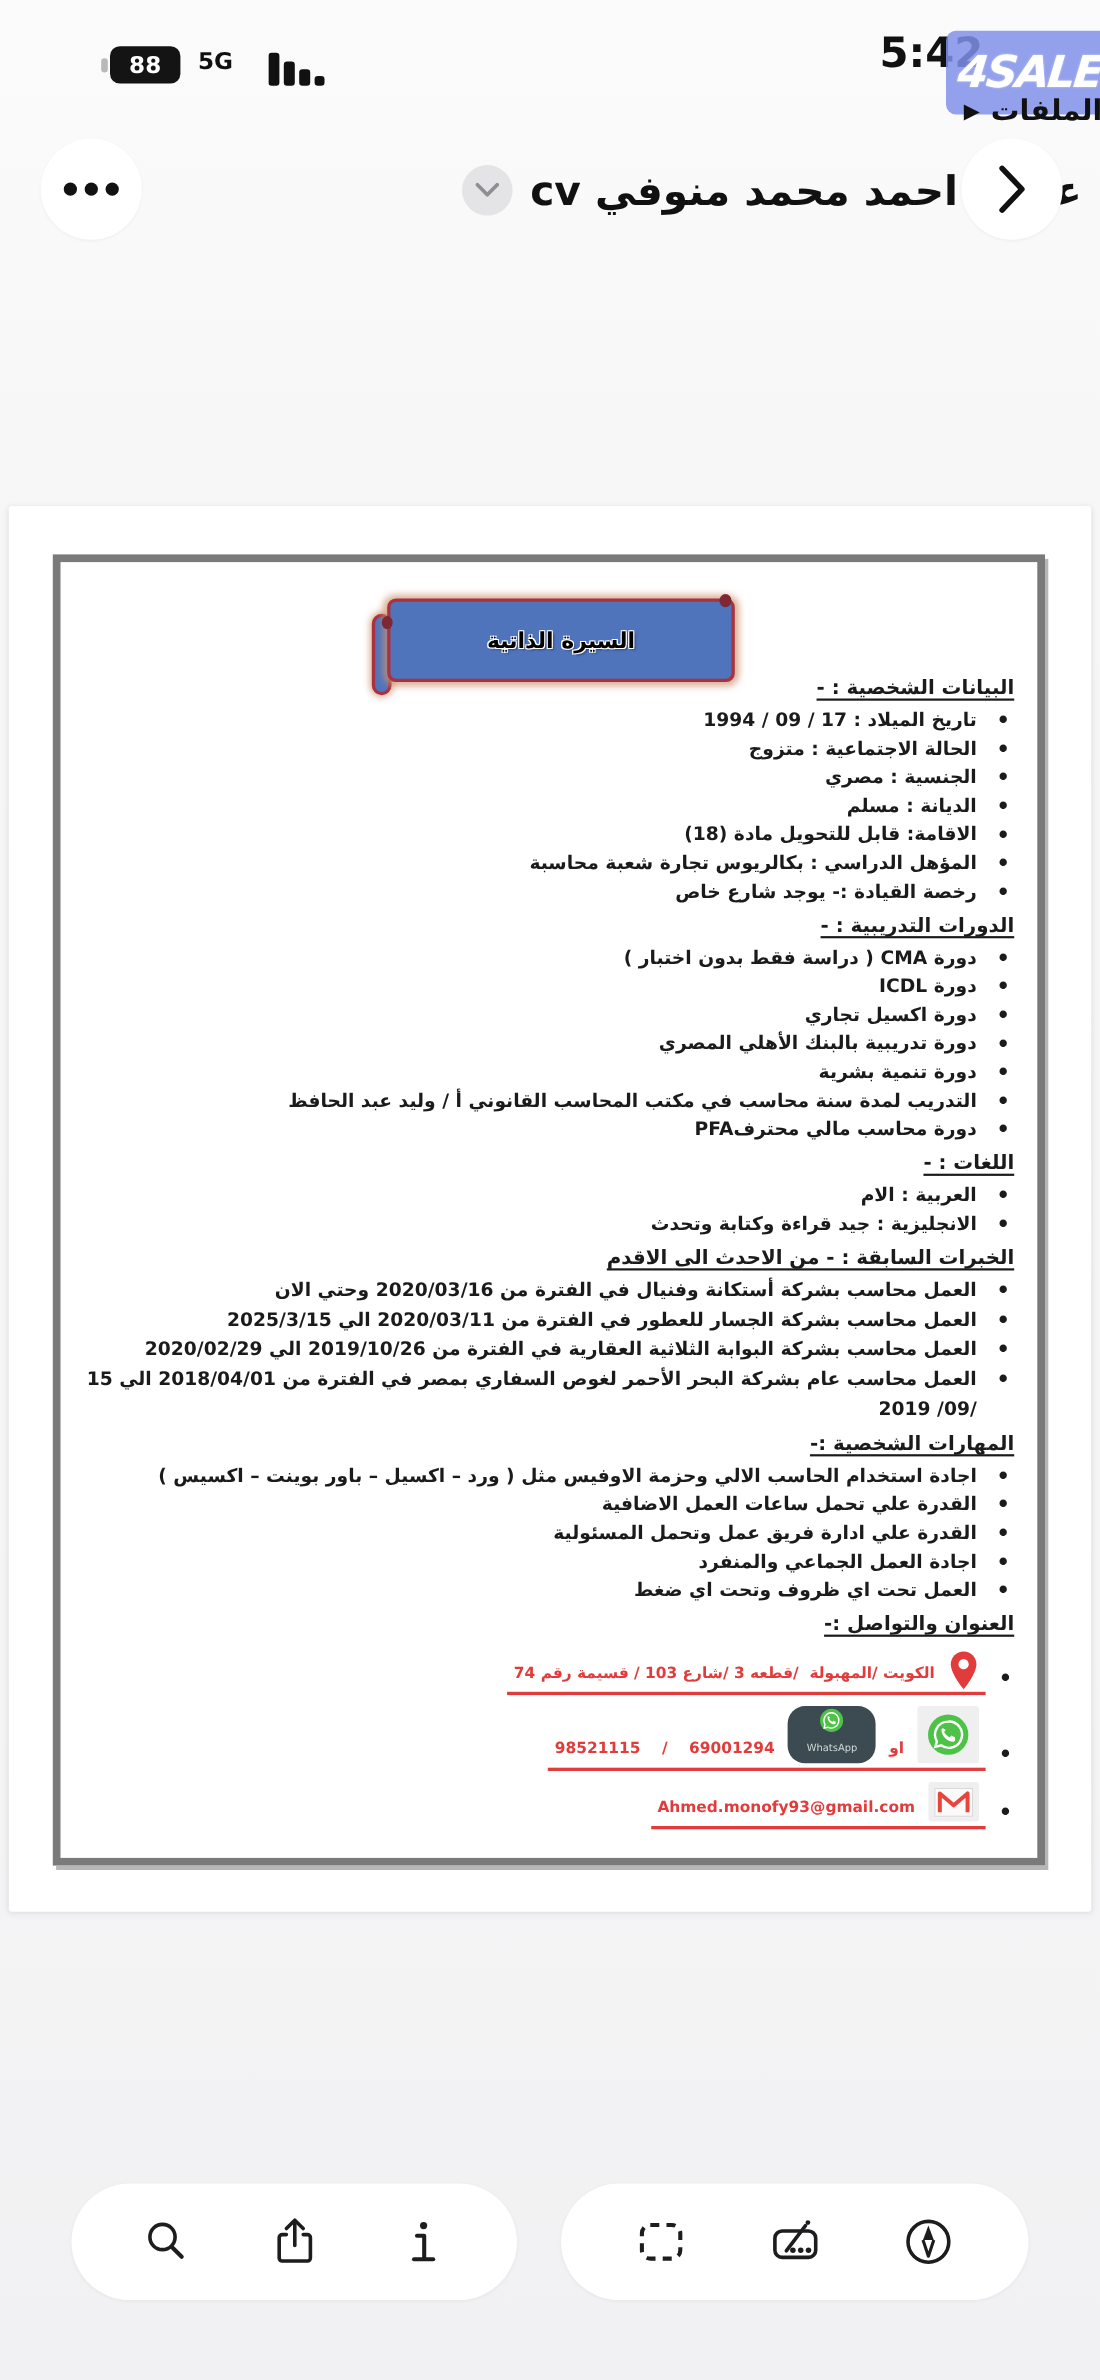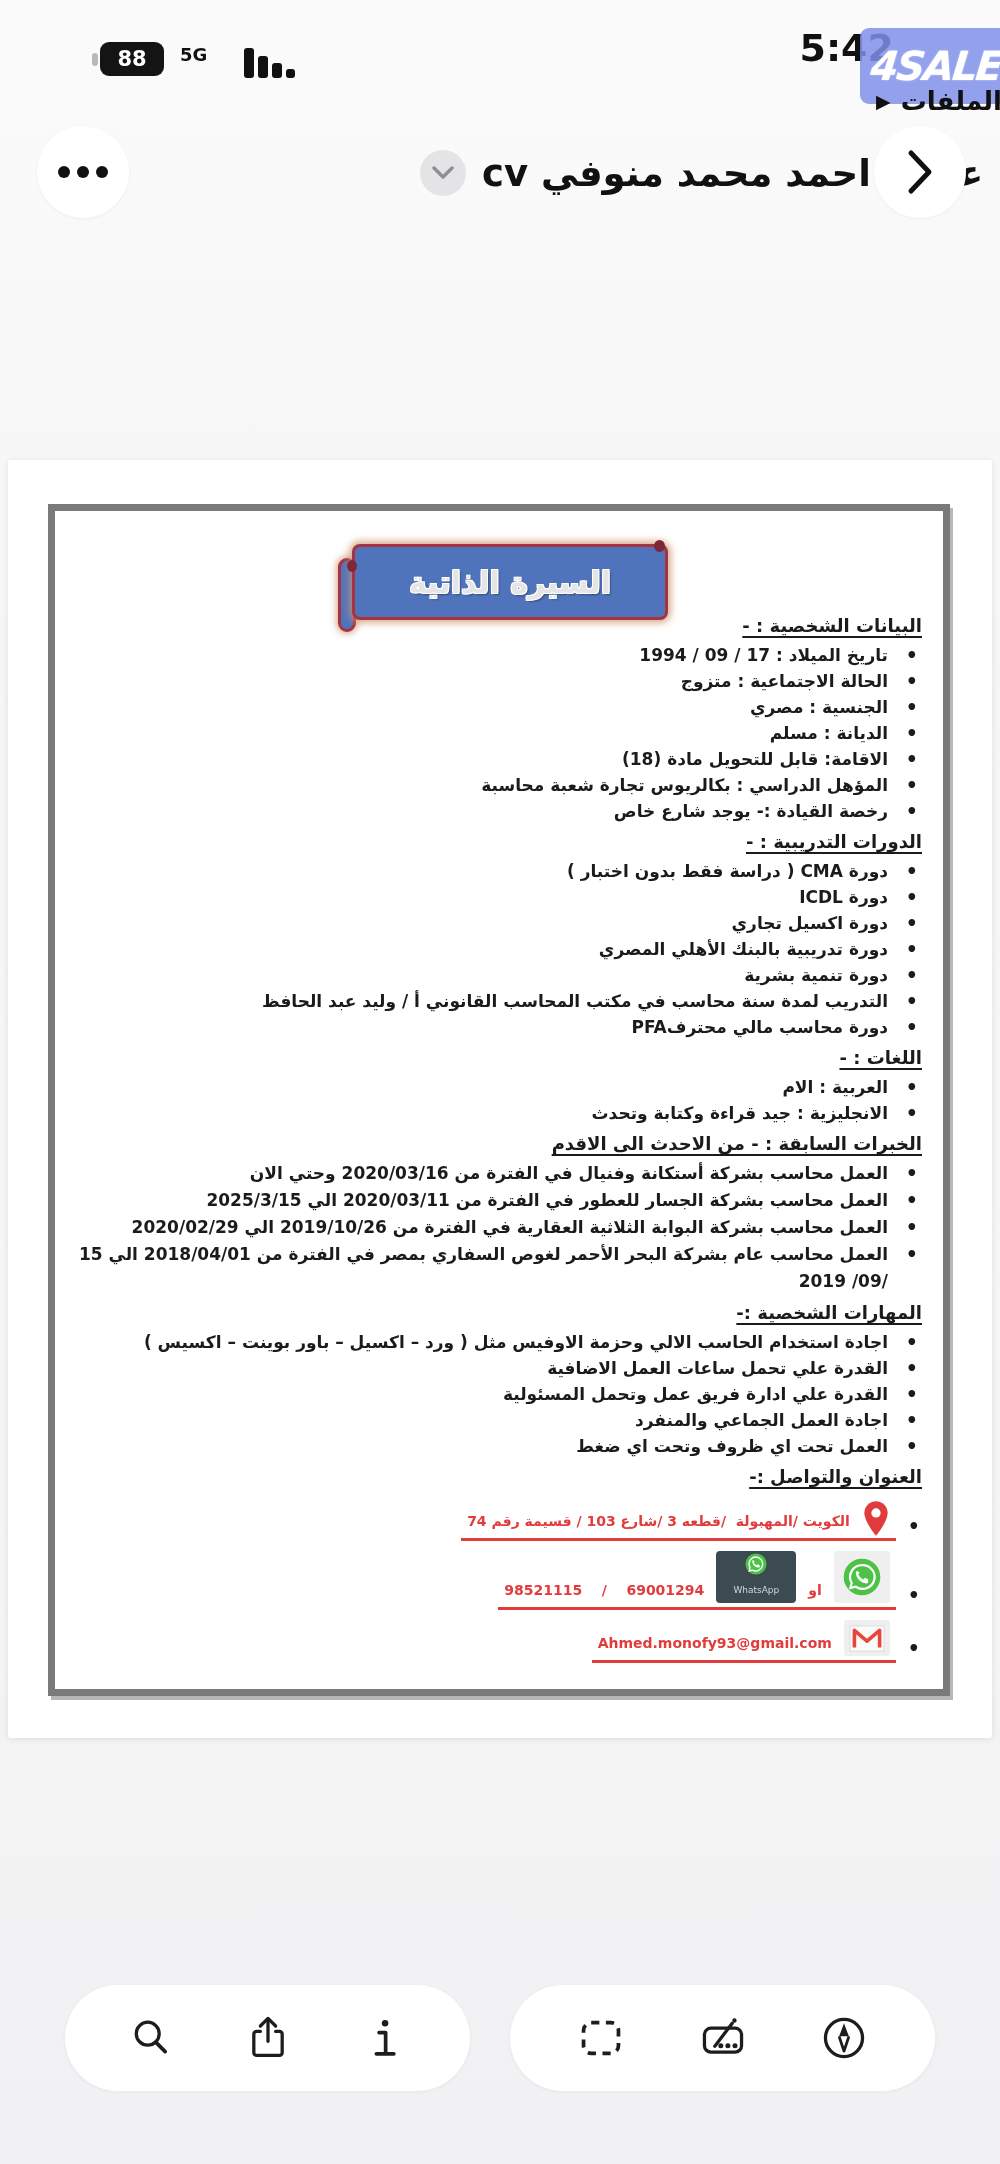--- a/index.html
+++ b/index.html
@@ -11,21 +11,21 @@
     overflow:hidden;
     direction:ltr;
   }
 
   
   .statusbar { position:absolute; top:0; left:0; width:1000px; height:120px;margin-left:22px; }
   .batt { position:absolute; left:78px; top:42px; width:64px; height:34px; background:#141414;
           border-radius:9px; color:#fff; display:flex; align-items:center; justify-content:center;
           font-weight:bold; font-size:21px; }
   .batt-nub { position:absolute; left:-8px; top:11px; width:6px; height:13px; background:#b9b9b9; border-radius:3px; }
-  .net5g { position:absolute; left:158px; top:44px; font-size:18px; font-weight:600; color:#111; }
+  .net5g { position:absolute; left:158px; top:44px; font-size:21px; font-weight:600; color:#111; }
   .sigbars { position:absolute; left:222px; top:44px; }
   .time { position:absolute; right:128px; top:26px; font-size:38px; font-weight:600; color:#111; }
   .watermark { position:absolute; right:10px; top:28px; width:152px; height:76px;
                background:rgba(128,145,233,.85); border-radius:9px; display:flex; align-items:center;
                justify-content:center; }
   .watermark span { color:#fff; font-style:italic; font-weight:900; font-size:40px; letter-spacing:-2px;
                transform:skewX(-6deg); text-shadow:0 0 2px rgba(255,255,255,.6); }
   .return-app { position:absolute; right:20px; top:86px; font-size:26px; font-weight:600; color:#111;
                display:flex; align-items:center; gap:10px; direction:rtl; }
   .return-app .tri { font-size:19px; }
@@ -52,42 +52,42 @@
 
   
   .banner { position:absolute; left:330px; top:76px; width:330px; height:96px; }
   .banner .main { position:absolute; left:14px; top:8px; right:0; bottom:12px; background:#4f74bc;
           border:3px solid #a83240; border-radius:8px; box-shadow:0 0 7px 3px rgba(205,145,110,.75);
           display:flex; align-items:center; justify-content:center; }
   .banner .curl { position:absolute; left:0; top:22px; width:18px; height:74px; background:#4f74bc;
           border:3px solid #a83240; border-radius:9px; box-shadow:0 0 6px 2px rgba(205,145,110,.7); }
   .banner .knob1 { position:absolute; left:9px; top:24px; width:10px; height:12px; background:#7e2836; border-radius:50%; }
   .banner .knob2 { position:absolute; right:3px; top:4px; width:11px; height:12px; background:#7e2836; border-radius:50%; }
-  .banner-text { font-size:30px; font-weight:bold; color:#e5e5e5; direction:rtl;
+  .banner-text { font-size:20px; font-weight:bold; color:#000000; direction:rtl;
           text-shadow:-1px -1px 0 #fff, 1px -1px 0 #fff, -1px 1px 0 #fff, 1px 1px 0 #fff, 2px 2px 2px rgba(0,0,0,.35); }
 
   
   .cv { position:absolute; left:58px; top:148px; width:868px; direction:rtl; color:#1b1b1b;
         font-weight:bold; font-size:17px; line-height:26px; }
   .cv h3 { font-size:18px; margin:5px 12px 3px; text-decoration:underline; text-decoration-thickness:2px;
            text-underline-offset:4px; }
   .cv ul { list-style:none; margin:0 0 2px; }
   .cv li { position:relative; padding-right:46px; }
   .cv li::before { content:"•"; position:absolute; right:16px; top:0; font-size:19px; }
   .cv .exp li { line-height:27px; }
   .gap-top { margin-top:10px; }
 
   
   .contact-row { display:flex; direction:rtl; align-items:flex-end; margin:6px 0 10px; padding-right:14px; gap:12px; }
   .contact-row .bullet { font-size:19px; line-height:30px; }
   .redline { display:flex; direction:rtl; align-items:flex-end; gap:12px;
              border-bottom:3px solid #e23b3b; padding:0 6px 4px; }
   .redtext { color:#e23b3b; font-size:14px; font-weight:bold; white-space:pre; }
   .icon-sq { background:#efefef; border-radius:3px; display:flex; align-items:center; justify-content:center; }
-  .wa-badge { width:80px; height:52px; background:#3c4b52; border-radius:4px; display:flex; flex-direction:column;
+  .wa-badge { width:80px; height:52px; background:#3c4b52; border-radius:16px; display:flex; flex-direction:column;
               align-items:center; justify-content:center; gap:1px; }
   .wa-badge .cap { color:#cfd8d9; font-size:9px; font-weight:normal; }
   .ltrnum { direction:ltr; unicode-bidi:bidi-override; }
 
   
   .toolbar-pill { position:absolute; top:1985px; height:106px; background:#fff; border-radius:53px;
                   box-shadow:0 1px 4px rgba(0,0,0,.05); display:flex; align-items:center; justify-content:space-evenly; }
   .pill-left { left:65px; width:405px; }
   .pill-right { left:510px; width:425px; }
   .tool { width:60px; height:60px; display:flex; align-items:center; justify-content:center; }

